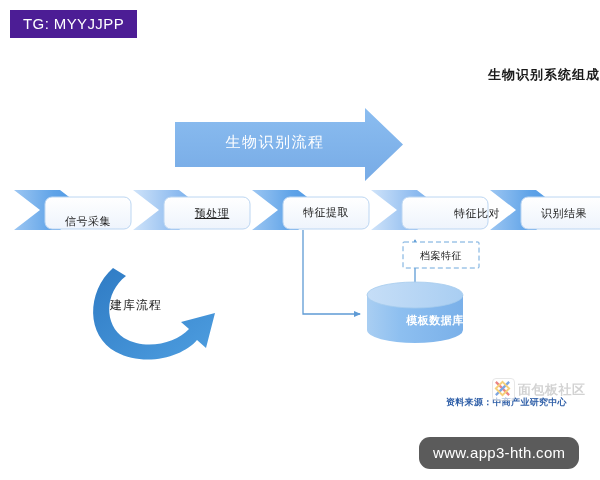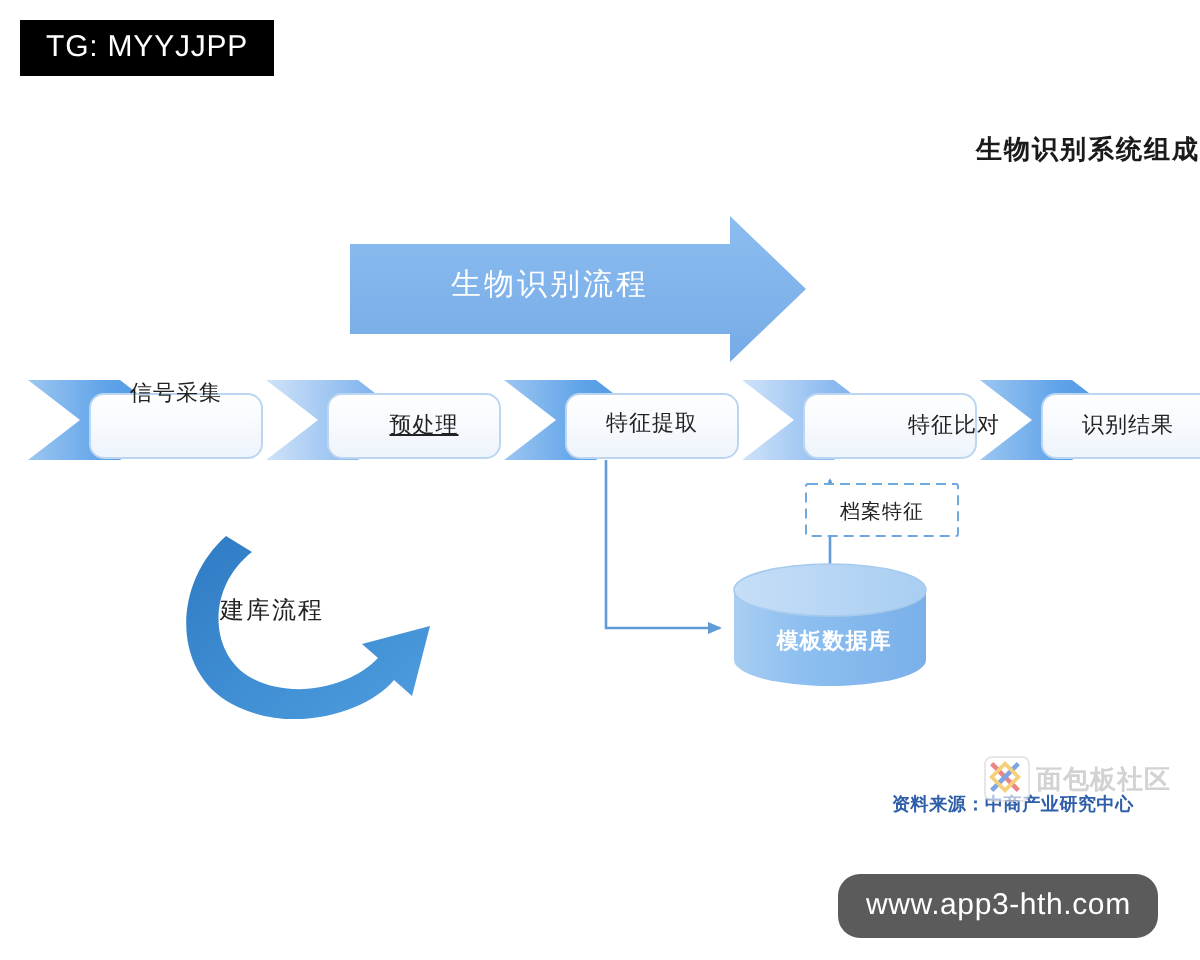--- a/index.html
+++ b/index.html
@@ -8,21 +8,21 @@
     background:#ffffff;
     font-family:"Liberation Sans","DejaVu Sans",sans-serif;
     overflow:hidden;
     position:relative;
   }
   #stage{position:absolute;left:0;top:0;width:600px;height:480px;}
 
   
   .tg-badge{
     position:absolute;left:10px;top:10px;
-    background:#000000;color:#ffffff;
+    background:#4c1d95;color:#ffffff;
     font-size:15px;letter-spacing:.4px;
     padding:6px 13px 7px 13px;
     line-height:1;
     white-space:nowrap;
   }
 
   
   .url-badge{
     position:absolute;left:419px;top:437px;
     background:#5b5b5b;color:#ffffff;
@@ -55,21 +55,21 @@
   }
   .stage-label{
     position:absolute;
     font-size:11px;color:#222222;
     text-align:center;
     line-height:1;
     pointer-events:none;
     letter-spacing:.5px;
   }
   .db-label{
-    position:absolute;left:367px;top:313px;width:100px;
+    position:absolute;left:385px;top:313px;width:100px;
     text-align:center;color:#ffffff;font-size:11px;font-weight:bold;
     letter-spacing:.5px;pointer-events:none;
   }
   .archive-label{
     position:absolute;left:407px;top:249px;width:68px;
     text-align:center;color:#222222;font-size:10px;
     letter-spacing:.5px;pointer-events:none;
   }
   .build-label{
     position:absolute;left:110px;top:297px;
@@ -206,21 +206,21 @@
                L 189,329
                C 176,343 146,351 124,338
                C 104,325 104,293 126,276 Z" fill="url(#gradCurve)"></path>
     </g>
   </svg>
 
   <div class="chart-title">生物识别系统组成</div>
 
   <div class="proc-arrow-label">生物识别流程</div>
 
-  <div class="stage-label" style="left:45px;top:192px;width:86px;">信号采集</div>
+  <div class="stage-label" style="left:45px;top:216px;width:86px;">信号采集</div>
   <div class="stage-label" style="left:164px;top:208px;width:96px;text-decoration:underline;">预处理</div>
   <div class="stage-label" style="left:283px;top:208px;width:86px;font-family:Liberation Mono, monospace;">特征提取</div>
   <div class="stage-label" style="left:402px;top:208px;width:86px;padding-left:32px;">特征比对</div>
   <div class="stage-label" style="left:521px;top:208px;width:86px;">识别结果</div>
 
   <div class="archive-label">档案特征</div>
 
   <div class="db-label">模板数据库</div>
 
   <div class="build-label">建库流程</div>

